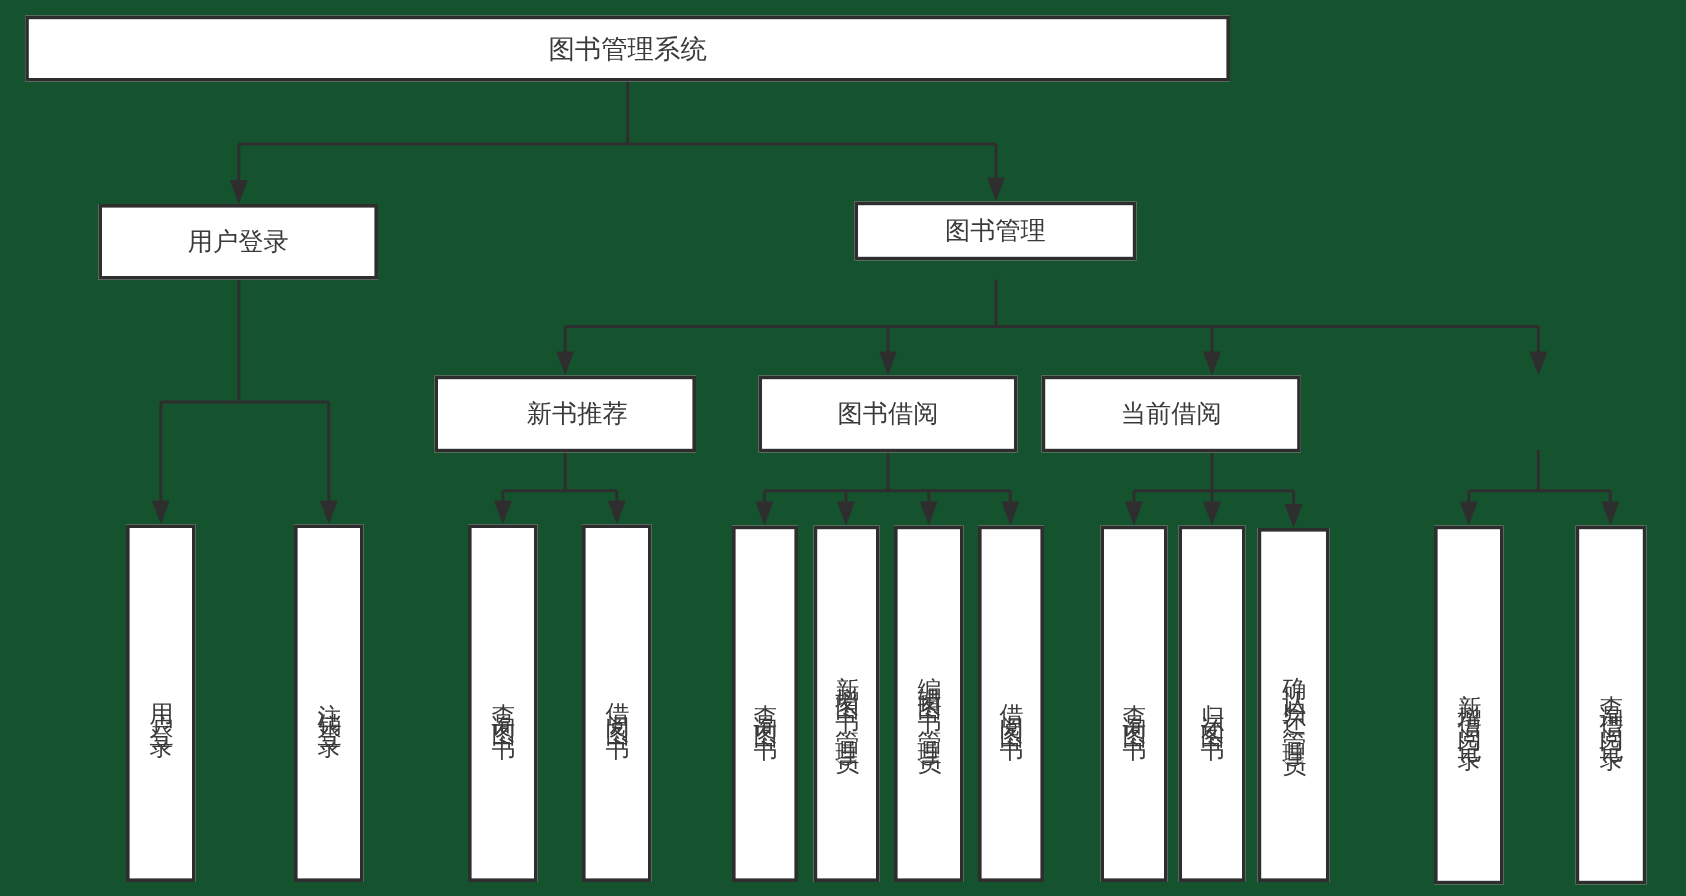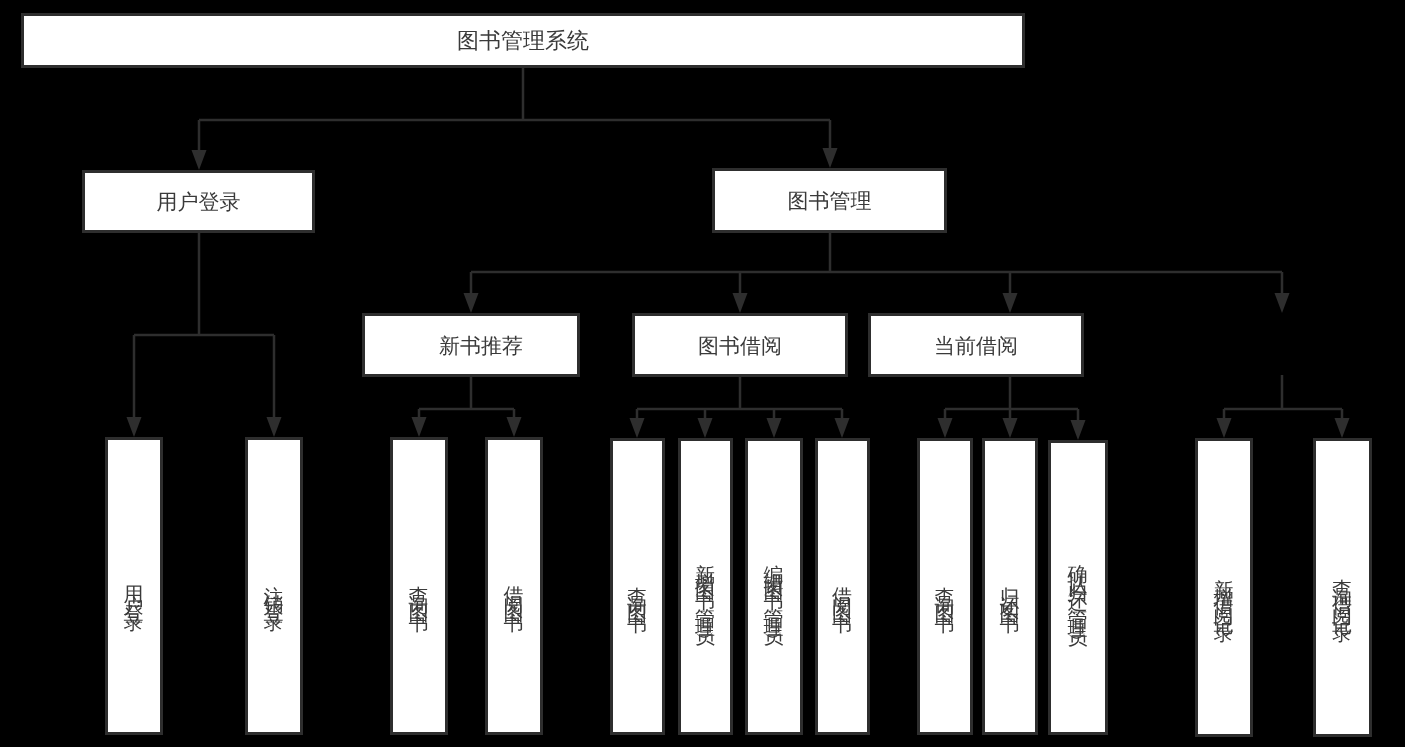--- a/index.html
+++ b/index.html
@@ -1,20 +1,20 @@
 <!DOCTYPE html>
 <html><head>
 <meta charset="utf-8">
 <style>
   html, body { margin: 0; padding: 0; background: #ffffff; }
   #stage {
     position: relative;
     width: 1405px;
     height: 747px;
-    background: #000000;
+    background: #14532d;
     font-family: "Liberation Sans", "DejaVu Sans", sans-serif;
     overflow: hidden;
   }
   #connectors {
     position: absolute;
     left: 0; top: 0;
     width: 1405px; height: 747px;
   }
   .box {
     position: absolute;
@@ -136,21 +136,21 @@
     </g>
     <g fill="#2e2e2e" stroke="none">
       <polygon points="1224,438 1216.5,418 1231.5,418"></polygon>
       <polygon points="1342,438 1334.5,418 1349.5,418"></polygon>
     </g>
   </svg>
 
   <div class="box" style="left:21px; top:13px; width:1004px; height:55px; font-size:22px;">图书管理系统</div>
 
   <div class="box" style="left:82px; top:170px; width:233px; height:63px;">用户登录</div>
-  <div class="box" style="left:712px; top:168px; width:235px; height:65px;">图书管理</div>
+  <div class="box" style="left:712px; top:168px; width:235px; height:49px;">图书管理</div>
 
   <div class="box" style="left:362px; top:313px; width:218px; height:64px;padding-left:20px;">新书推荐</div>
   <div class="box" style="left:632px; top:313px; width:216px; height:64px;">图书借阅</div>
   <div class="box" style="left:868px; top:313px; width:216px; height:64px;">当前借阅</div>
 
   <div class="box vbox" style="left:105px; top:437px; width:58px; height:298px;">用户登录</div>
   <div class="box vbox" style="left:245px; top:437px; width:58px; height:298px;">注销登录</div>
 
   <div class="box vbox" style="left:390px; top:437px; width:58px; height:298px;">查询图书</div>
   <div class="box vbox" style="left:485px; top:437px; width:58px; height:298px;">借阅图书</div>

